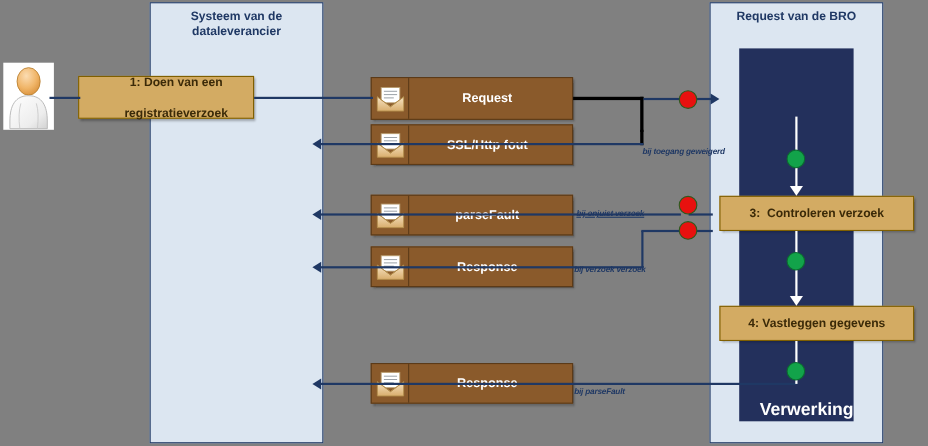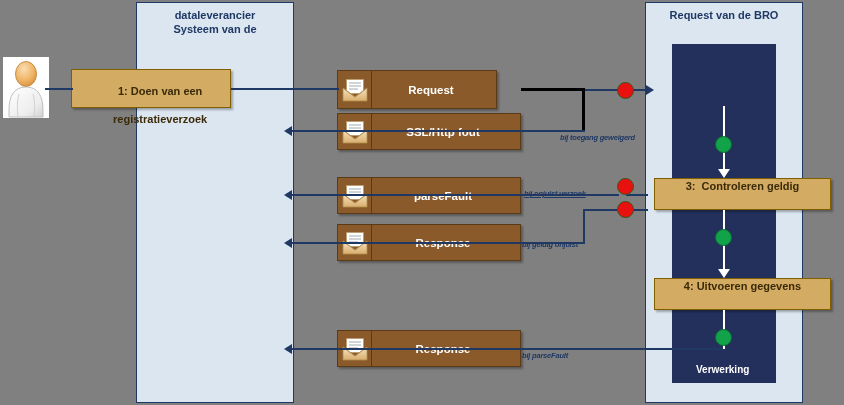--- a/index.html
+++ b/index.html
@@ -32,32 +32,32 @@
   
   .band{
     position:absolute;
     background:#23305c;
     box-sizing:border-box;
   }
   .band-label{
     position:absolute;
     color:#ffffff;
     font-weight:bold;
-    font-size:10px;
-    text-align:left;
-    left:0;right:0;margin-left:24px;
+    font-size:16px;
+    text-align:right;
+    left:0;right:0;
   }
 
   
   .step{
     position:absolute;
     background:#d3ab63;
     border:1.5px solid #7f5f00;
     box-sizing:border-box;
-    display:flex;justify-content:center;
+    display:flex;align-items:center;justify-content:center;
     color:#3b2a08;
     font-weight:bold;
     font-size:11px;
     text-align:center;
     line-height:14px;
     white-space:pre;
     box-shadow:2px 2px 2px rgba(0,0,0,.30);
   }
   .msg{
     position:absolute;
@@ -141,22 +141,22 @@
     letter-spacing:-0.2px;
   }
 </style>
 </head>
 <body>
 
 <div id="canvas">
 
   <div class="lane" style="left:136px;top:2px;width:158px;height:401px;"></div>
   <div class="lane-title" style="left:136px;top:8px;width:158px;">
+    <div>Systeem van de</div>
     <div>dataleverancier</div>
-    <div>Systeem van de</div>
   </div>
 
   <div class="lane" style="left:645px;top:2px;width:158px;height:401px;"></div>
   <div class="lane-title" style="left:645px;top:8px;width:158px;">Request van de BRO</div>
 
   <div class="band" style="left:672px;top:44px;width:104px;height:339px;"></div>
   <div class="band-label" style="left:672px;top:364px;width:104px;">Verwerking</div>
 
   <div class="actor" style="left:3px;top:57px;width:46px;height:61px;">
     <svg width="40" height="58" viewBox="0 0 40 58">
@@ -181,28 +181,28 @@
 
   <div class="step" style="left:71px;top:69px;width:160px;height:39px;">
     <span style="line-height:14px;">
       <span>1: Doen van een</span><br>
       <span>registratieverzoek</span>
     </span>
   </div>
 
 
   <div class="step" style="left:654px;top:178px;width:177px;height:32px;">
-    <span>3:  Controleren geldig</span>
+    <span>3:  Controleren verzoek</span>
   </div>
 
   <div class="step" style="left:654px;top:278px;width:177px;height:32px;">
-    <span>4: Uitvoeren gegevens</span>
-  </div>
-
-  <div class="msg" style="left:337px;top:70px;width:160px;height:39px;">
+    <span>4: Vastleggen gegevens</span>
+  </div>
+
+  <div class="msg" style="left:337px;top:70px;width:184px;height:39px;">
     <div class="env">
       <svg width="26" height="24" viewBox="0 0 26 24">
         <defs>
           <linearGradient id="ev1" x1="0" y1="0" x2="0" y2="1">
             <stop offset="0%" stop-color="#f6e3c4"></stop>
             <stop offset="100%" stop-color="#d9ae6d"></stop>
           </linearGradient>
         </defs>
         <rect x="4.5" y="1.5" width="17" height="14" fill="#ffffff" stroke="#b79a6a" stroke-width="0.8"></rect>
         <line x1="7" y1="5" x2="19" y2="5" stroke="#9aa0a6" stroke-width="0.9"></line>
@@ -278,34 +278,34 @@
 
   <div class="lineblk" style="left:521px;top:88px;width:64px;height:3px;"></div>
   <div class="lineblk" style="left:582px;top:88px;width:3px;height:32px;"></div>
   <div class="line" style="left:585px;top:89px;width:62px;height:2px;"></div>
   <div class="arrowR" style="left:646px;top:85px;"></div>
   <div class="dotred" style="left:617px;top:82px;"></div>
 
   <div class="lineblk" style="left:582px;top:118px;width:3px;height:14px;"></div>
   <div class="line" style="left:289px;top:130px;width:296px;height:2px;"></div>
   <div class="arrowL" style="left:284px;top:126px;"></div>
-  <div class="cond" style="left:524px;top:133px;padding-left:36px;">bij toegang geweigerd</div>
+  <div class="cond" style="left:548px;top:133px;padding-left:36px;">bij toegang geweigerd</div>
 
   <div class="line" style="left:289px;top:194px;width:330px;height:2px;"></div>
   <div class="line" style="left:626px;top:194px;width:22px;height:2px;"></div>
   <div class="arrowL" style="left:284px;top:190px;"></div>
   <div class="dotred" style="left:617px;top:178px;"></div>
   <div class="cond" style="left:524px;top:189px;text-decoration:underline;">bij onjuist verzoek</div>
 
   <div class="line" style="left:289px;top:242px;width:296px;height:2px;"></div>
   <div class="line" style="left:583px;top:210px;width:2px;height:34px;"></div>
   <div class="line" style="left:583px;top:209px;width:65px;height:2px;"></div>
   <div class="arrowL" style="left:284px;top:238px;"></div>
   <div class="dotred" style="left:617px;top:201px;"></div>
-  <div class="cond" style="left:522px;top:240px;">bij geldig onjuist</div>
+  <div class="cond" style="left:522px;top:240px;">bij verzoek verzoek</div>
 
   <div class="line" style="left:289px;top:348px;width:435px;height:2px;"></div>
   <div class="arrowL" style="left:284px;top:344px;"></div>
   <div class="cond" style="left:522px;top:351px;">bij parseFault</div>
 
   <div class="lw" style="left:723px;top:106px;width:2px;height:66px;"></div>
   <div class="arrowDW" style="left:718px;top:169px;"></div>
   <div class="dotgreen" style="left:715px;top:136px;"></div>
 
   <div class="lw" style="left:723px;top:210px;width:2px;height:62px;"></div>

